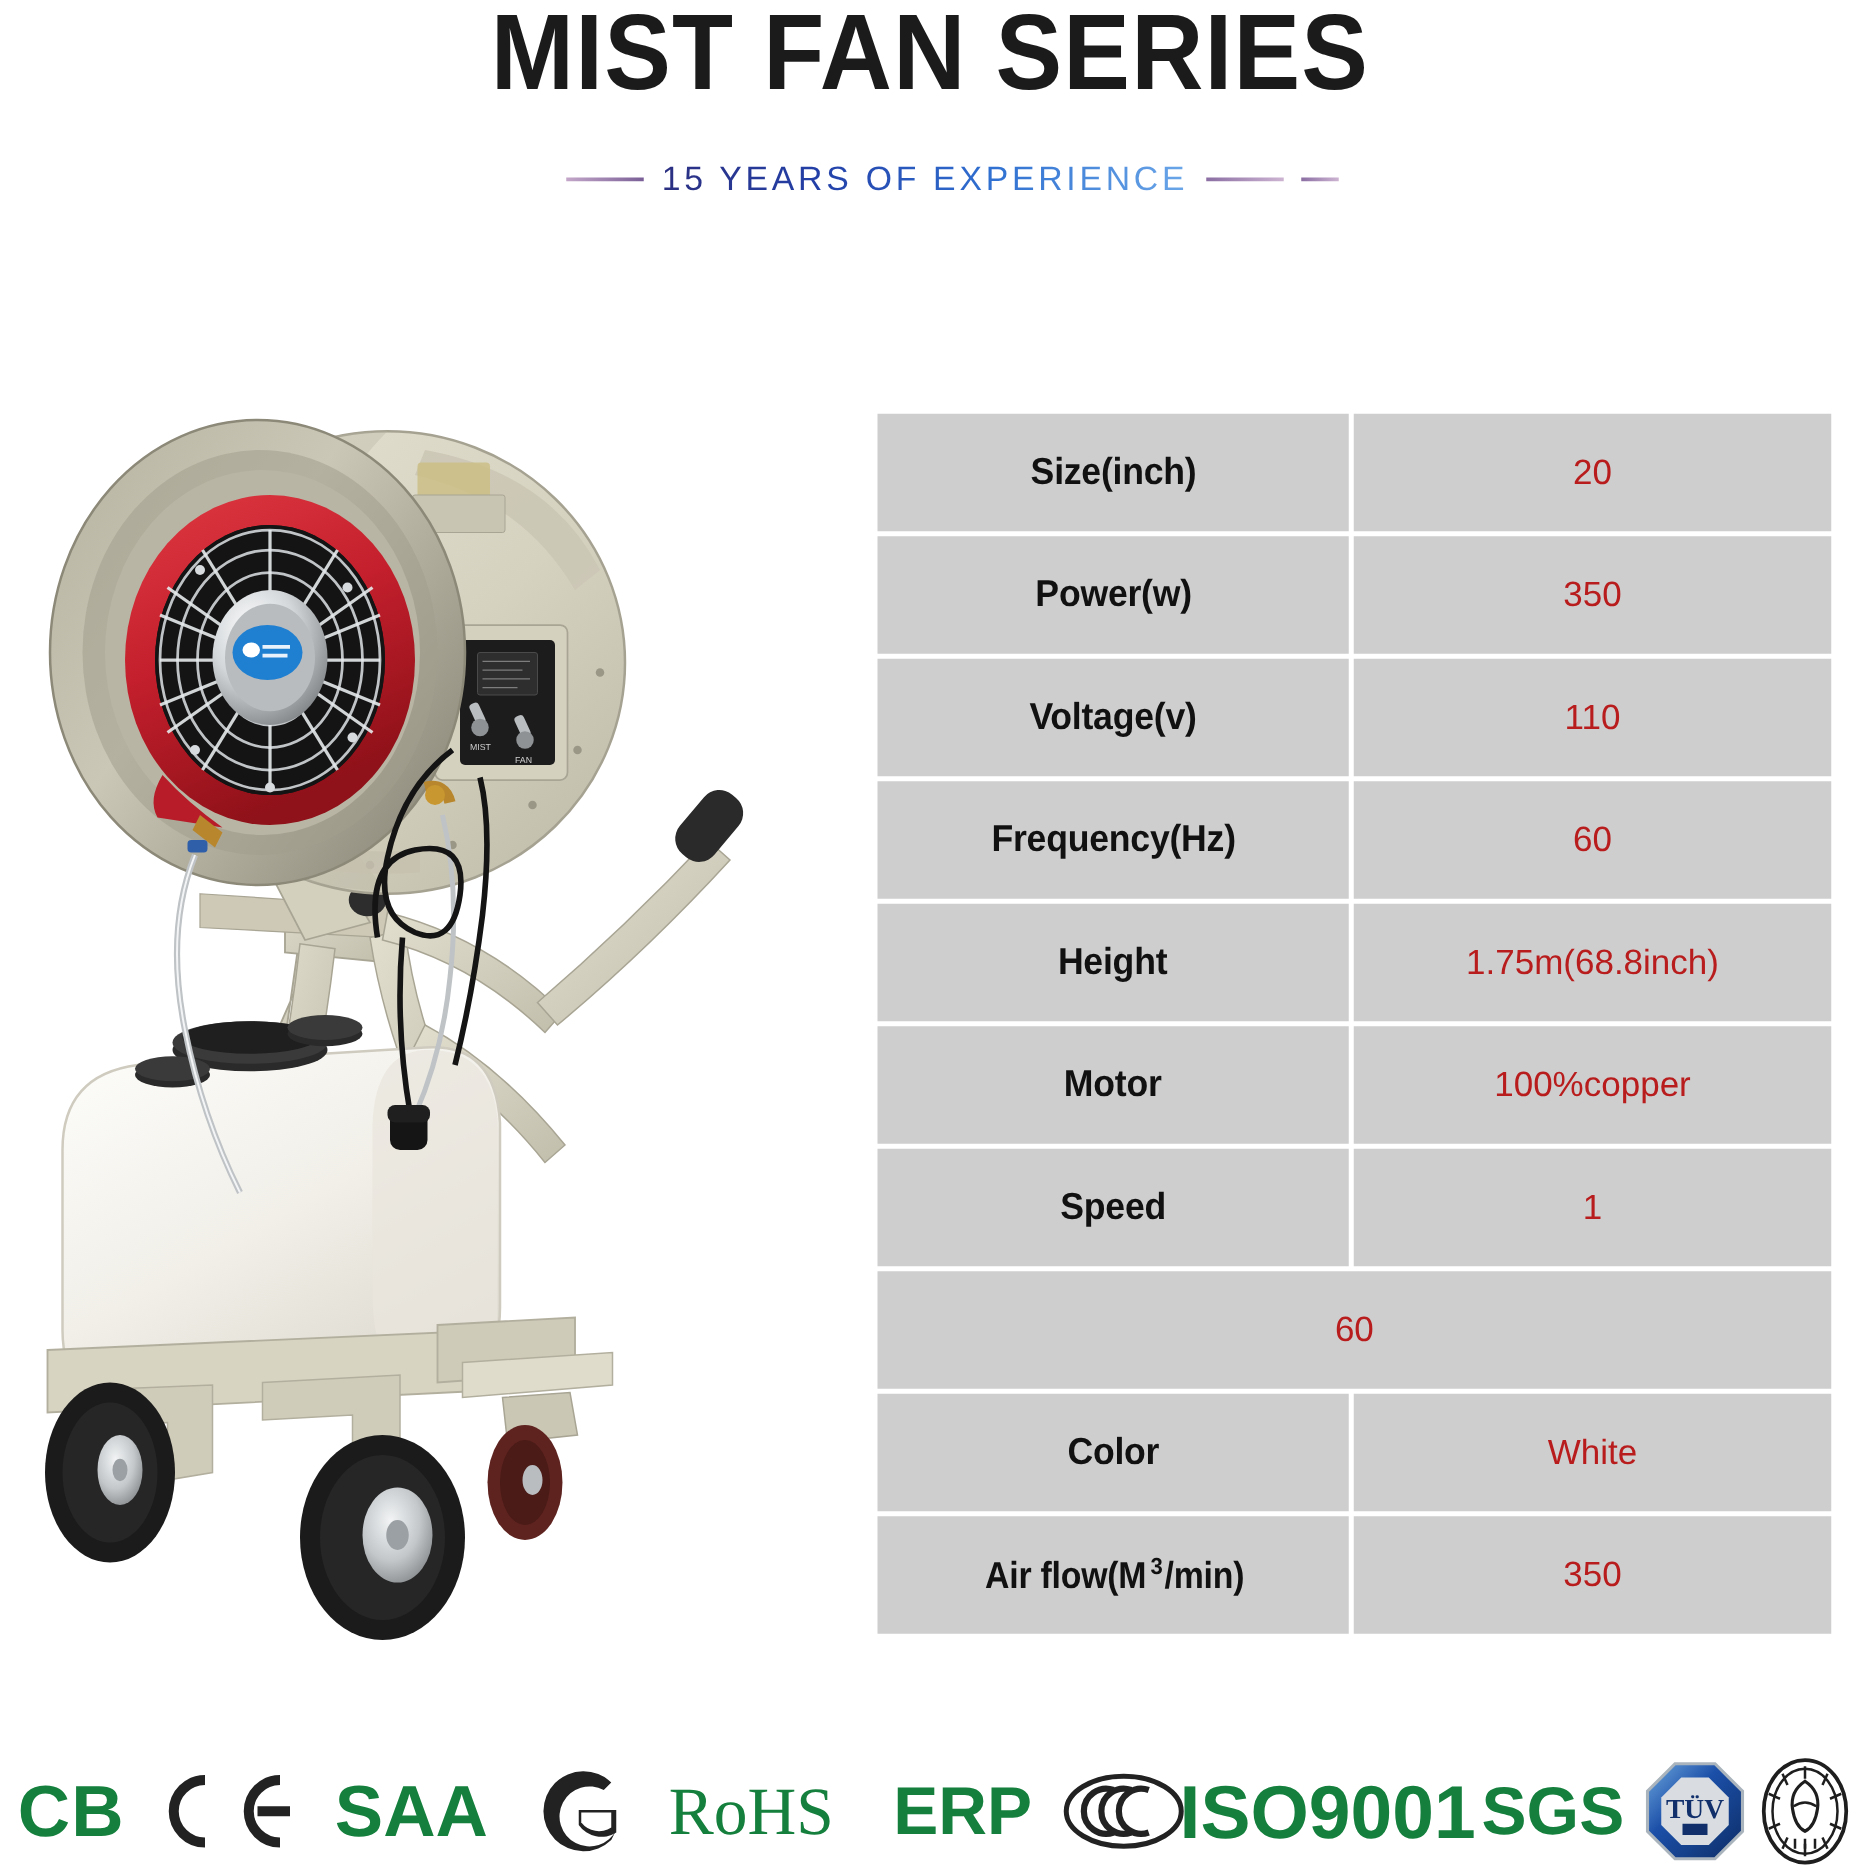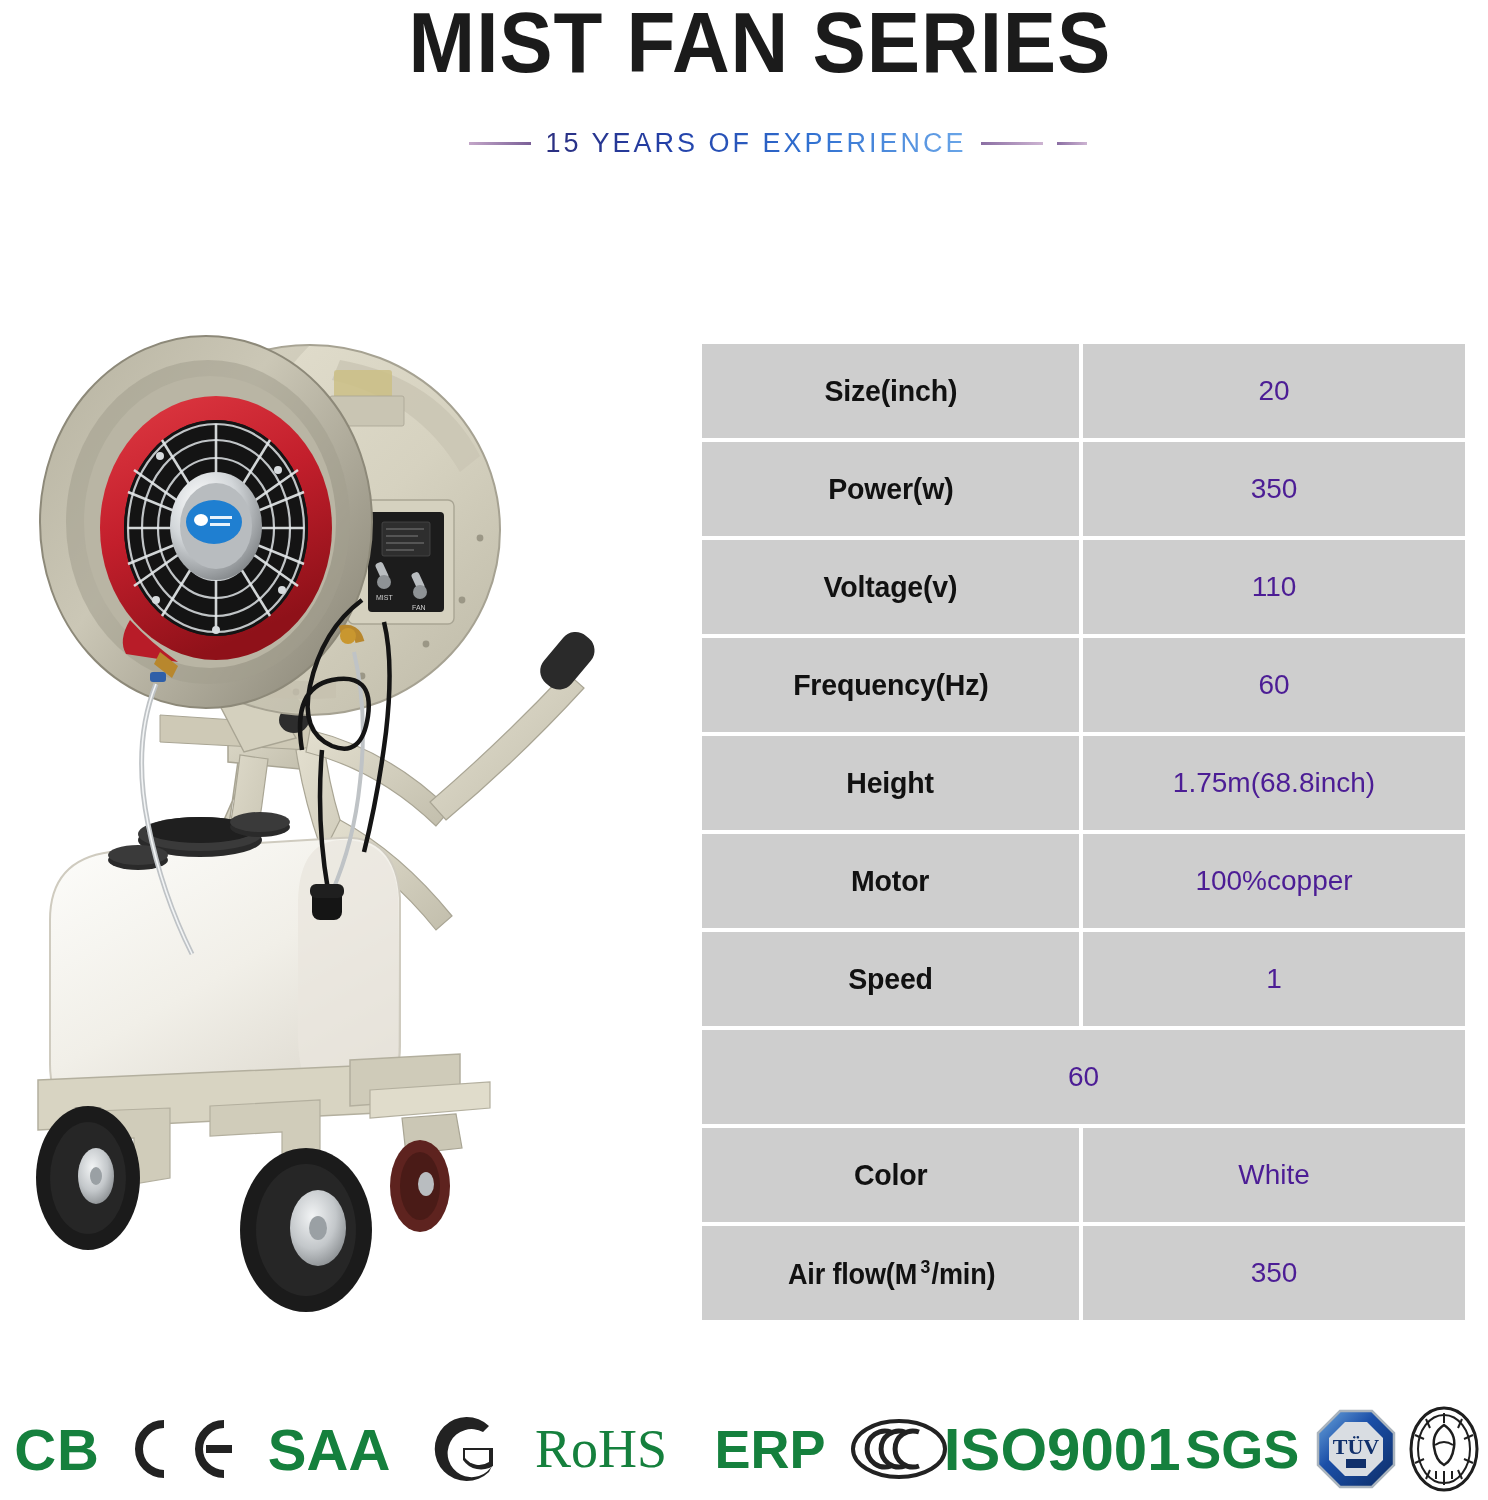--- a/index.html
+++ b/index.html
@@ -6,21 +6,21 @@
   * { box-sizing: border-box; margin: 0; padding: 0; }
   body {
     width: 1488px; height: 1500px;
     background: #ffffff;
     font-family: "Liberation Sans", sans-serif;
     position: relative;
     overflow: hidden;
   }
 
   
-  .header { position: absolute; left: 16px; top: 0; width: 1336px; height: 185px; }
+  .header { position: absolute; left: 0; top: 0; width: 1336px; height: 185px; }
   .title {
     position: absolute; left: 0; top: -2px; width: 1488px;
     text-align: center;
     font-family: "Liberation Sans", sans-serif;
     font-size: 86px;
     font-weight: bold;
     letter-spacing: 1px;
     color: #1b1b1b;
     transform: scaleX(0.93);
     line-height: 88px;
@@ -51,39 +51,39 @@
   }
 
   
   .product { position: absolute; left: 10px; top: 300px; width: 660px; height: 1020px; }
   .product svg { display: block; }
 
   
   .spec-table {
     position: absolute; left: 702px; top: 331px;
     width: 763px; height: 980px;
-    display: flex; flex-direction: column; margin-top: 13px;
+    display: flex; flex-direction: column;
   }
   .spec-row { flex: 1 1 0; display: flex; gap: 4px; padding-bottom: 4px; }
   .spec-row:last-child { padding-bottom: 4px; }
   .spec-label, .spec-value {
     background: #cecece;
     display: flex; align-items: center; justify-content: center;
     text-align: center;
   }
   .spec-label {
     width: 377px;
     font-size: 30px; font-weight: bold; color: #111111;
     letter-spacing: -0.2px;
     transform-origin: center;
   }
   .spec-label span { display: inline-block; transform: scaleX(0.95); }
   .spec-value {
     flex: 1;
-    font-size: 28px; font-weight: 400; color: #4c1d95;
+    font-size: 28px; font-weight: 400; color: #b91c1c;
     font-family: "Liberation Sans", sans-serif;
   }
   .spec-label sup { font-size: 0.62em; vertical-align: super; }
 
   
   .certs {
     position: absolute; left: 0; top: 1398px;
     width: 1488px; height: 102px;
     display: flex; align-items: center;
   }

